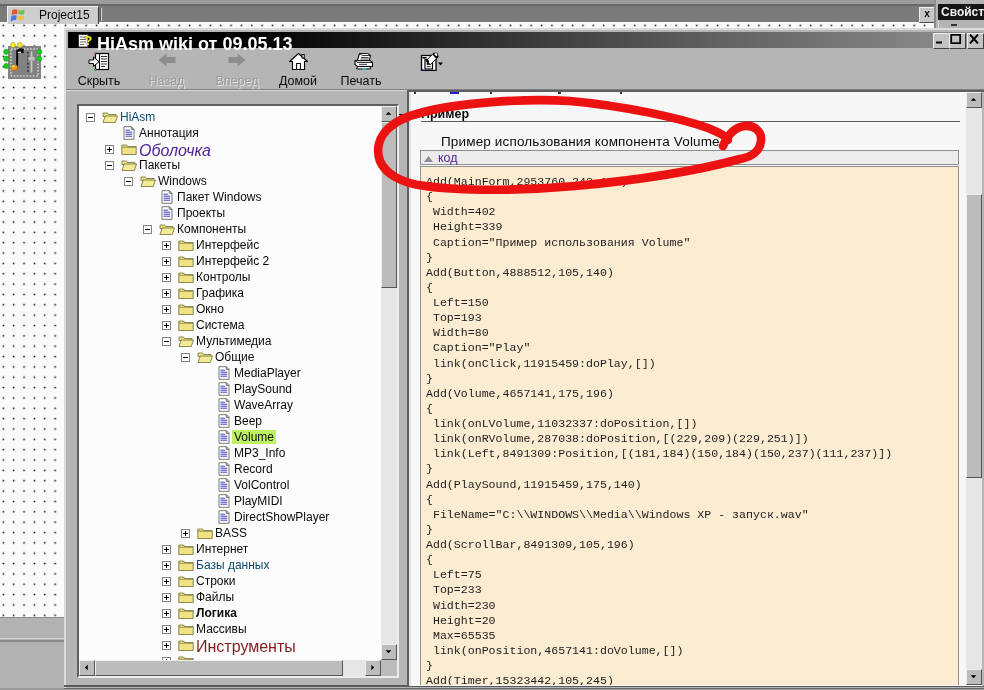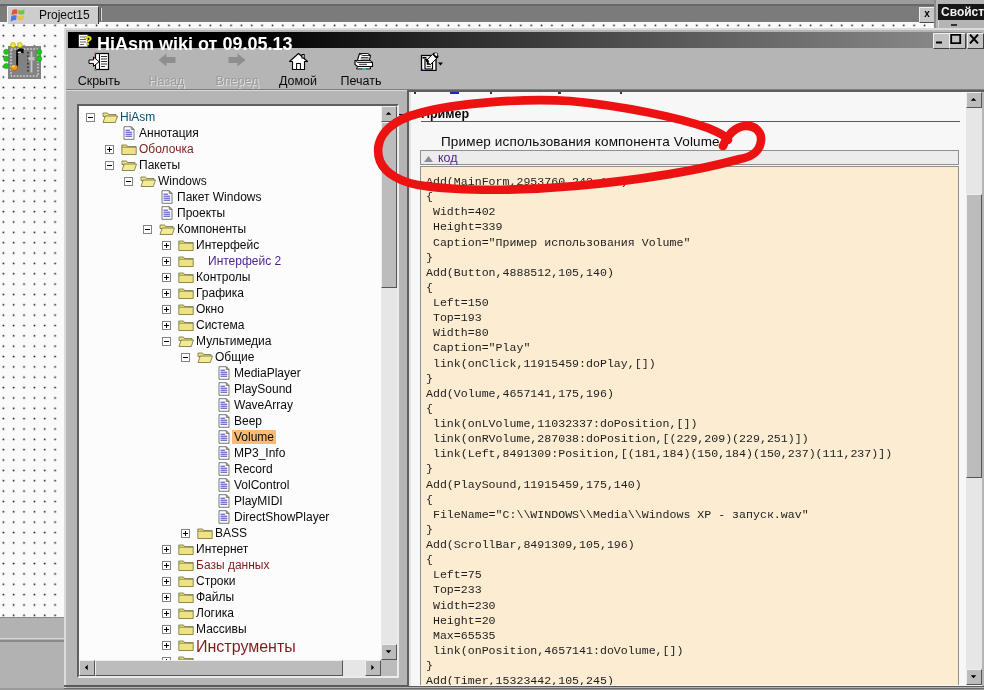--- a/index.html
+++ b/index.html
@@ -181,21 +181,21 @@
       <div class="a" style="left:139px;top:126.0px;font-size:12px;color:#0a0a0a;white-space:nowrap;">Аннотация</div>
       <svg class="a" style="left:105px;top:145px" width="9" height="9" viewBox="0 0 9 9">
         <rect x="0.5" y="0.5" width="8" height="8" fill="#fff" stroke="#848484"></rect>
         <line x1="2" y1="4.5" x2="7" y2="4.5" stroke="#000"></line>
         <line x1="4.5" y1="2" x2="4.5" y2="7" stroke="#000"></line>
       </svg>
       <svg class="a" style="left:121px;top:143px" width="16" height="13" viewBox="0 0 16 13">
         <path d="M0.8 11.5 V2 h4.8 l1 1.6 h8.6 v7.9 z" fill="#eee283" stroke="#6e6e3a" stroke-width="0.8"></path>
         <line x1="0.8" y1="4.2" x2="15.2" y2="4.2" stroke="#6e6e3a" stroke-width="0.7"></line>
       </svg>
-      <div class="a" style="left:139px;top:142.0px;font-size:12px;color:#7f1d1d;white-space:nowrap;">Оболочка</div>
+      <div class="a" style="left:139px;top:142.0px;font-size:16px;color:#4c1d95;white-space:nowrap;font-style:italic;">Оболочка</div>
       <svg class="a" style="left:105px;top:161px" width="9" height="9" viewBox="0 0 9 9">
         <rect x="0.5" y="0.5" width="8" height="8" fill="#fff" stroke="#848484"></rect>
         <line x1="2" y1="4.5" x2="7" y2="4.5" stroke="#000"></line>
       </svg>
       <svg class="a" style="left:121px;top:159px" width="16" height="13" viewBox="0 0 16 13">
         <path d="M1 3.5 V2 h4.5 l1 1.5 H14 v2 H1 z" fill="#eee283" stroke="#6e6e3a" stroke-width="0.8"></path>
         <path d="M1 11.5 L3.2 5 h12.3 l-2.2 6.5 z" fill="#f2ea95" stroke="#6e6e3a" stroke-width="0.8"></path>
       </svg>
       <div class="a" style="left:139px;top:158.0px;font-size:12px;color:#0a0a0a;white-space:nowrap;">Пакеты</div>
       <svg class="a" style="left:124px;top:177px" width="9" height="9" viewBox="0 0 9 9">
@@ -246,21 +246,21 @@
       <div class="a" style="left:196px;top:238.0px;font-size:12px;color:#0a0a0a;white-space:nowrap;">Интерфейс</div>
       <svg class="a" style="left:162px;top:257px" width="9" height="9" viewBox="0 0 9 9">
         <rect x="0.5" y="0.5" width="8" height="8" fill="#fff" stroke="#848484"></rect>
         <line x1="2" y1="4.5" x2="7" y2="4.5" stroke="#000"></line>
         <line x1="4.5" y1="2" x2="4.5" y2="7" stroke="#000"></line>
       </svg>
       <svg class="a" style="left:178px;top:255px" width="16" height="13" viewBox="0 0 16 13">
         <path d="M0.8 11.5 V2 h4.8 l1 1.6 h8.6 v7.9 z" fill="#eee283" stroke="#6e6e3a" stroke-width="0.8"></path>
         <line x1="0.8" y1="4.2" x2="15.2" y2="4.2" stroke="#6e6e3a" stroke-width="0.7"></line>
       </svg>
-      <div class="a" style="left:196px;top:254.0px;font-size:12px;color:#4c1d95;white-space:nowrap;margin-left:12px;">Интерфейс 2</div>
+      <div class="a" style="left:196px;top:254.0px;font-size:12px;color:#000000;white-space:nowrap;">Интерфейс 2</div>
       <svg class="a" style="left:162px;top:273px" width="9" height="9" viewBox="0 0 9 9">
         <rect x="0.5" y="0.5" width="8" height="8" fill="#fff" stroke="#848484"></rect>
         <line x1="2" y1="4.5" x2="7" y2="4.5" stroke="#000"></line>
         <line x1="4.5" y1="2" x2="4.5" y2="7" stroke="#000"></line>
       </svg>
       <svg class="a" style="left:178px;top:271px" width="16" height="13" viewBox="0 0 16 13">
         <path d="M0.8 11.5 V2 h4.8 l1 1.6 h8.6 v7.9 z" fill="#eee283" stroke="#6e6e3a" stroke-width="0.8"></path>
         <line x1="0.8" y1="4.2" x2="15.2" y2="4.2" stroke="#6e6e3a" stroke-width="0.7"></line>
       </svg>
       <div class="a" style="left:196px;top:270.0px;font-size:12px;color:#0a0a0a;white-space:nowrap;">Контролы</div>
@@ -349,21 +349,21 @@
       </svg>
       <div class="a" style="left:234px;top:414.0px;font-size:12px;color:#0a0a0a;white-space:nowrap;">Beep</div>
       <svg class="a" style="left:218px;top:430px" width="12" height="14" viewBox="0 0 12 14">
         <path d="M1 0.7 h7.2 l2.8 2.8 v9.8 H1 z" fill="#fff" stroke="#555" stroke-width="0.8"></path>
         <path d="M8.2 0.7 l2.8 2.8 h-2.8 z" fill="#bcbcc8" stroke="#555" stroke-width="0.6"></path>
         <line x1="2.5" y1="4.2" x2="7" y2="4.2" stroke="#2626c0" stroke-width="0.9"></line>
         <line x1="2.5" y1="6.2" x2="9.2" y2="6.2" stroke="#2626c0" stroke-width="0.9"></line>
         <line x1="2.5" y1="8.2" x2="9.2" y2="8.2" stroke="#2626c0" stroke-width="0.9"></line>
         <line x1="2.5" y1="10.2" x2="9.2" y2="10.2" stroke="#2626c0" stroke-width="0.9"></line>
       </svg>
-      <div class="a" style="left:234px;top:430.0px;font-size:12px;color:#0a0a0a;white-space:nowrap;background:#fdba74;padding:0 2px;margin-left:-2px;">Volume</div>
+      <div class="a" style="left:234px;top:430.0px;font-size:12px;color:#0a0a0a;white-space:nowrap;background:#bef264;padding:0 2px;margin-left:-2px;">Volume</div>
       <svg class="a" style="left:218px;top:446px" width="12" height="14" viewBox="0 0 12 14">
         <path d="M1 0.7 h7.2 l2.8 2.8 v9.8 H1 z" fill="#fff" stroke="#555" stroke-width="0.8"></path>
         <path d="M8.2 0.7 l2.8 2.8 h-2.8 z" fill="#bcbcc8" stroke="#555" stroke-width="0.6"></path>
         <line x1="2.5" y1="4.2" x2="7" y2="4.2" stroke="#2626c0" stroke-width="0.9"></line>
         <line x1="2.5" y1="6.2" x2="9.2" y2="6.2" stroke="#2626c0" stroke-width="0.9"></line>
         <line x1="2.5" y1="8.2" x2="9.2" y2="8.2" stroke="#2626c0" stroke-width="0.9"></line>
         <line x1="2.5" y1="10.2" x2="9.2" y2="10.2" stroke="#2626c0" stroke-width="0.9"></line>
       </svg>
       <div class="a" style="left:234px;top:446.0px;font-size:12px;color:#0a0a0a;white-space:nowrap;">MP3_Info</div>
       <svg class="a" style="left:218px;top:462px" width="12" height="14" viewBox="0 0 12 14">
@@ -424,21 +424,21 @@
       <div class="a" style="left:196px;top:542.0px;font-size:12px;color:#0a0a0a;white-space:nowrap;">Интернет</div>
       <svg class="a" style="left:162px;top:561px" width="9" height="9" viewBox="0 0 9 9">
         <rect x="0.5" y="0.5" width="8" height="8" fill="#fff" stroke="#848484"></rect>
         <line x1="2" y1="4.5" x2="7" y2="4.5" stroke="#000"></line>
         <line x1="4.5" y1="2" x2="4.5" y2="7" stroke="#000"></line>
       </svg>
       <svg class="a" style="left:178px;top:559px" width="16" height="13" viewBox="0 0 16 13">
         <path d="M0.8 11.5 V2 h4.8 l1 1.6 h8.6 v7.9 z" fill="#eee283" stroke="#6e6e3a" stroke-width="0.8"></path>
         <line x1="0.8" y1="4.2" x2="15.2" y2="4.2" stroke="#6e6e3a" stroke-width="0.7"></line>
       </svg>
-      <div class="a" style="left:196px;top:558.0px;font-size:12px;color:#7f1d1d;white-space:nowrap;">Базы данных</div>
+      <div class="a" style="left:196px;top:558.0px;font-size:12px;color:#0c4a6e;white-space:nowrap;">Базы данных</div>
       <svg class="a" style="left:162px;top:577px" width="9" height="9" viewBox="0 0 9 9">
         <rect x="0.5" y="0.5" width="8" height="8" fill="#fff" stroke="#848484"></rect>
         <line x1="2" y1="4.5" x2="7" y2="4.5" stroke="#000"></line>
         <line x1="4.5" y1="2" x2="4.5" y2="7" stroke="#000"></line>
       </svg>
       <svg class="a" style="left:178px;top:575px" width="16" height="13" viewBox="0 0 16 13">
         <path d="M0.8 11.5 V2 h4.8 l1 1.6 h8.6 v7.9 z" fill="#eee283" stroke="#6e6e3a" stroke-width="0.8"></path>
         <line x1="0.8" y1="4.2" x2="15.2" y2="4.2" stroke="#6e6e3a" stroke-width="0.7"></line>
       </svg>
       <div class="a" style="left:196px;top:574.0px;font-size:12px;color:#0a0a0a;white-space:nowrap;">Строки</div>
@@ -454,21 +454,21 @@
       <div class="a" style="left:196px;top:590.0px;font-size:12px;color:#0a0a0a;white-space:nowrap;">Файлы</div>
       <svg class="a" style="left:162px;top:609px" width="9" height="9" viewBox="0 0 9 9">
         <rect x="0.5" y="0.5" width="8" height="8" fill="#fff" stroke="#848484"></rect>
         <line x1="2" y1="4.5" x2="7" y2="4.5" stroke="#000"></line>
         <line x1="4.5" y1="2" x2="4.5" y2="7" stroke="#000"></line>
       </svg>
       <svg class="a" style="left:178px;top:607px" width="16" height="13" viewBox="0 0 16 13">
         <path d="M0.8 11.5 V2 h4.8 l1 1.6 h8.6 v7.9 z" fill="#eee283" stroke="#6e6e3a" stroke-width="0.8"></path>
         <line x1="0.8" y1="4.2" x2="15.2" y2="4.2" stroke="#6e6e3a" stroke-width="0.7"></line>
       </svg>
-      <div class="a" style="left:196px;top:606.0px;font-size:12px;color:#0a0a0a;white-space:nowrap;">Логика</div>
+      <div class="a" style="left:196px;top:606.0px;font-size:12px;color:#0a0a0a;white-space:nowrap;font-weight:bold;">Логика</div>
       <svg class="a" style="left:162px;top:625px" width="9" height="9" viewBox="0 0 9 9">
         <rect x="0.5" y="0.5" width="8" height="8" fill="#fff" stroke="#848484"></rect>
         <line x1="2" y1="4.5" x2="7" y2="4.5" stroke="#000"></line>
         <line x1="4.5" y1="2" x2="4.5" y2="7" stroke="#000"></line>
       </svg>
       <svg class="a" style="left:178px;top:623px" width="16" height="13" viewBox="0 0 16 13">
         <path d="M0.8 11.5 V2 h4.8 l1 1.6 h8.6 v7.9 z" fill="#eee283" stroke="#6e6e3a" stroke-width="0.8"></path>
         <line x1="0.8" y1="4.2" x2="15.2" y2="4.2" stroke="#6e6e3a" stroke-width="0.7"></line>
       </svg>
       <div class="a" style="left:196px;top:622.0px;font-size:12px;color:#0a0a0a;white-space:nowrap;">Массивы</div>

